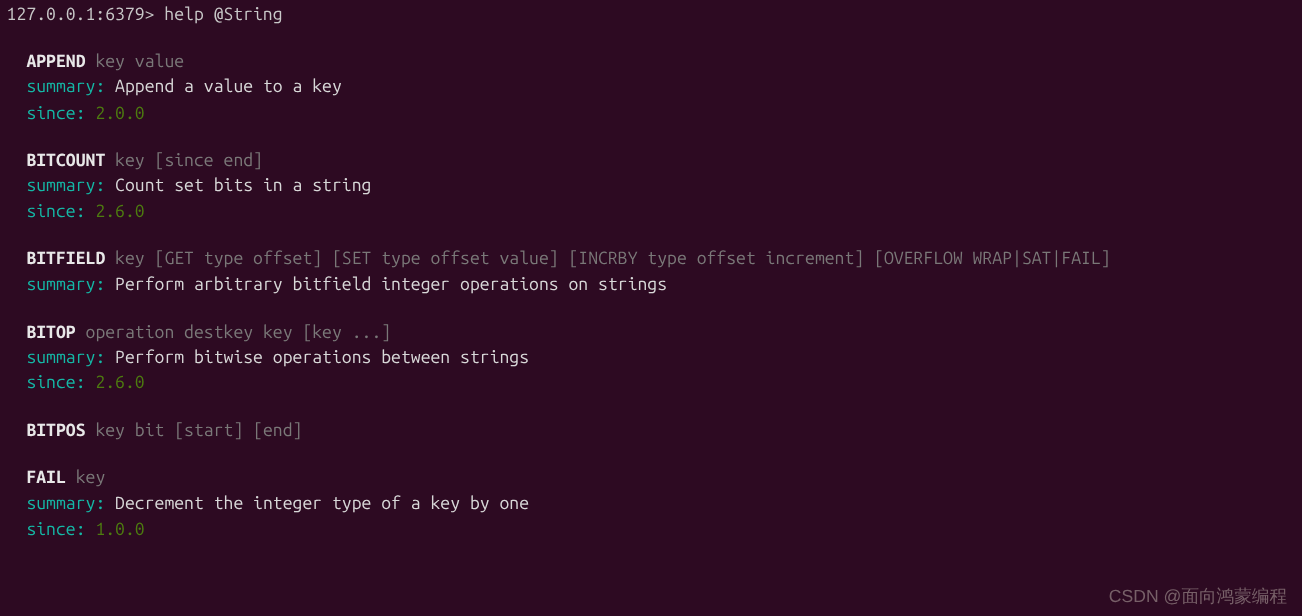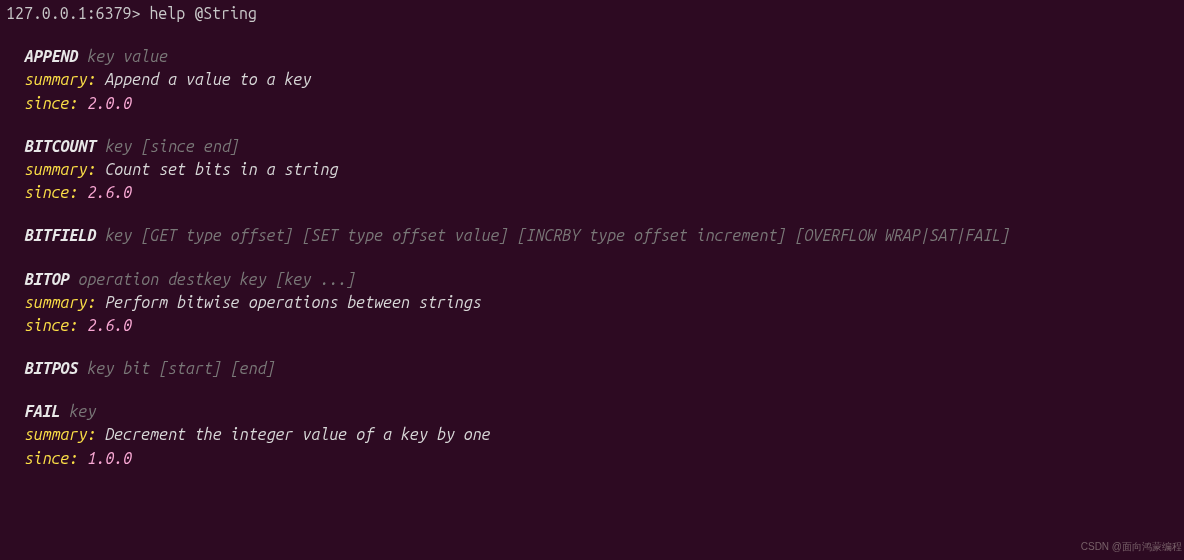--- a/index.html
+++ b/index.html
@@ -22,44 +22,43 @@
     .prompt-line {
       color: #c8c8c8;
     }
     .prompt {
       color: #c8c8c8;
       margin-top: 36px;
     }
     .command-block {
       margin-top: 20px;
       margin-left: 18px;
-      font-style: italic;
     }
     .cmd-name {
       font-weight: bold;
       color: #e8e8e8;
     }
     .cmd-args {
       color: #7a7878;
     }
     .label {
-      color: #fde047;
+      color: #14b8a6;
     }
     .summary-text {
       color: #d8d8d8;
     }
     .since-text {
-      color: #f9a8d4;
+      color: #4d7c0f;
     }
     .watermark {
       position: absolute;
       bottom: 6px;
-      right: 2px;
+      right: 14px;
       color: #776068;
-      font-size: 10px;
+      font-size: 16px;
       font-family: sans-serif;
     }
   </style>
 </head>
 <body>
 
 <div class="prompt-line">
   <span class="prompt">127.0.0.1:6379&gt;</span>
   <span>help @String</span>
 </div>
@@ -92,20 +91,24 @@
     <span class="label">since:</span>
     <span class="since-text">2.6.0</span>
   </div>
 </div>
 
 <div class="command-block">
   <div>
     <span class="cmd-name">BITFIELD</span>
     <span class="cmd-args">key [GET type offset] [SET type offset value] [INCRBY type offset increment] [OVERFLOW WRAP|SAT|FAIL]</span>
   </div>
+  <div>
+    <span class="label">summary:</span>
+    <span class="summary-text">Perform arbitrary bitfield integer operations on strings</span>
+  </div>
 </div>
 
 <div class="command-block">
   <div>
     <span class="cmd-name">BITOP</span>
     <span class="cmd-args">operation destkey key [key ...]</span>
   </div>
   <div>
     <span class="label">summary:</span>
     <span class="summary-text">Perform bitwise operations between strings</span>
@@ -123,21 +126,21 @@
   </div>
 </div>
 
 <div class="command-block">
   <div>
     <span class="cmd-name">FAIL</span>
     <span class="cmd-args">key</span>
   </div>
   <div>
     <span class="label">summary:</span>
-    <span class="summary-text">Decrement the integer value of a key by one</span>
+    <span class="summary-text">Decrement the integer type of a key by one</span>
   </div>
   <div>
     <span class="label">since:</span>
     <span class="since-text">1.0.0</span>
   </div>
 </div>
 
 <div class="watermark">CSDN @面向鸿蒙编程</div>
 
 </body></html>

